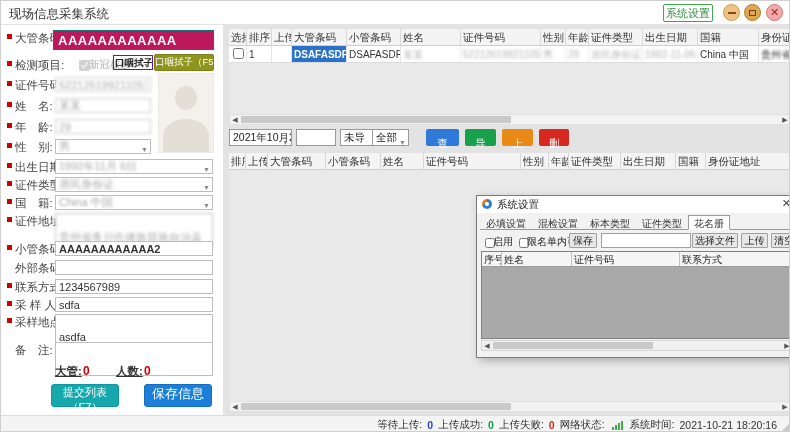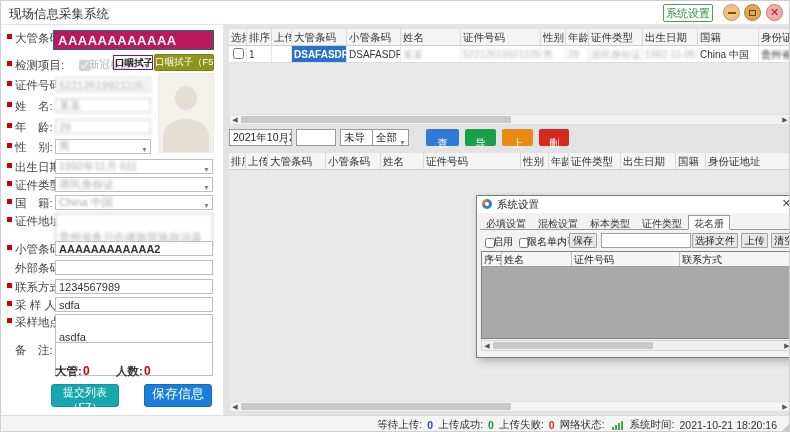--- a/index.html
+++ b/index.html
@@ -34,21 +34,21 @@
   .ftext{position:absolute;left:54px;top:0;width:158px;border:1px solid #bdbdbd;background:#fff;font-size:11px;color:#333;padding:16px 3px;resize:none;overflow:hidden;}
   .tube-input{position:absolute;left:52px;top:0;width:161px;height:20px;background:#be185d;border:1px solid #0e7478;color:#fff;font-weight:bold;font-size:13px;letter-spacing:0.5px;padding:0 4px;}
   .proj-check{position:absolute;left:74px;top:0px;width:11px;height:11px;}
   .proj-check-label{position:absolute;left:88px;top:1px;font-size:10.5px;color:#b0b0b0;white-space:nowrap;}
   .proj-combo{position:absolute;left:112px;top:-2px;width:40px;height:15px;border:1px solid #701a75;font-size:9.5px;font-weight:bold;color:#222;line-height:13px;padding:0 26px 0 1px;white-space:nowrap;overflow:hidden;}
   .readid-btn{position:absolute;left:153px;top:-3px;width:60px;height:17px;background:#8f941c;border:1px solid #7c801a;color:#fff;font-size:9.5px;border-radius:2px;padding:0;white-space:nowrap;}
   .photo{position:absolute;left:157px;top:48px;width:56px;height:80px;background:#f4f1ec;border:1px solid #eceae5;overflow:hidden;}
   .photo::before{content:"";position:absolute;left:50%;top:16%;transform:translateX(-50%);width:22px;height:24px;border-radius:50%;background:#e3ded6;}
   .photo::after{content:"";position:absolute;left:50%;top:58%;transform:translateX(-50%);width:46px;height:34px;border-radius:50% 50% 0 0;background:#e3ded6;}
   .counts{position:absolute;left:0;top:339px;width:222px;height:14px;}
-  .cnt-label{position:absolute;top:0;font-size:11.5px;color:#333;font-weight:bold;}
+  .cnt-label{position:absolute;top:0;font-size:11.5px;color:#333;font-weight:bold;text-decoration:underline;}
   .cnt-val{position:absolute;top:0;font-size:12px;color:#cc0000;font-weight:bold;}
   .submit-btn{position:absolute;left:50px;top:359px;width:68px;height:23px;background:#17a8ad;border:1px solid #0f979c;color:#fff;font-size:11px;border-radius:3px;padding:0;}
   .save-btn{position:absolute;left:143px;top:359px;width:68px;height:23px;background:#1b7fd9;border:1px solid #166dc0;color:#fff;font-size:13px;border-radius:3px;padding:0;}
 
   
   .right-panel{position:absolute;left:222px;top:24px;width:568px;height:390px;background:#e3e3e3;}
   
   .grid{position:absolute;left:6px;width:562px;background:#e9e9e9;}
   .ghead{display:flex;height:17px;background:#f4f4f4;border-bottom:1px solid #cfcfcf;}
   .th{font-size:10.5px;color:#333;line-height:17px;padding:0 2px;border-right:1px solid #d8d8d8;overflow:hidden;white-space:nowrap;flex:none;}

